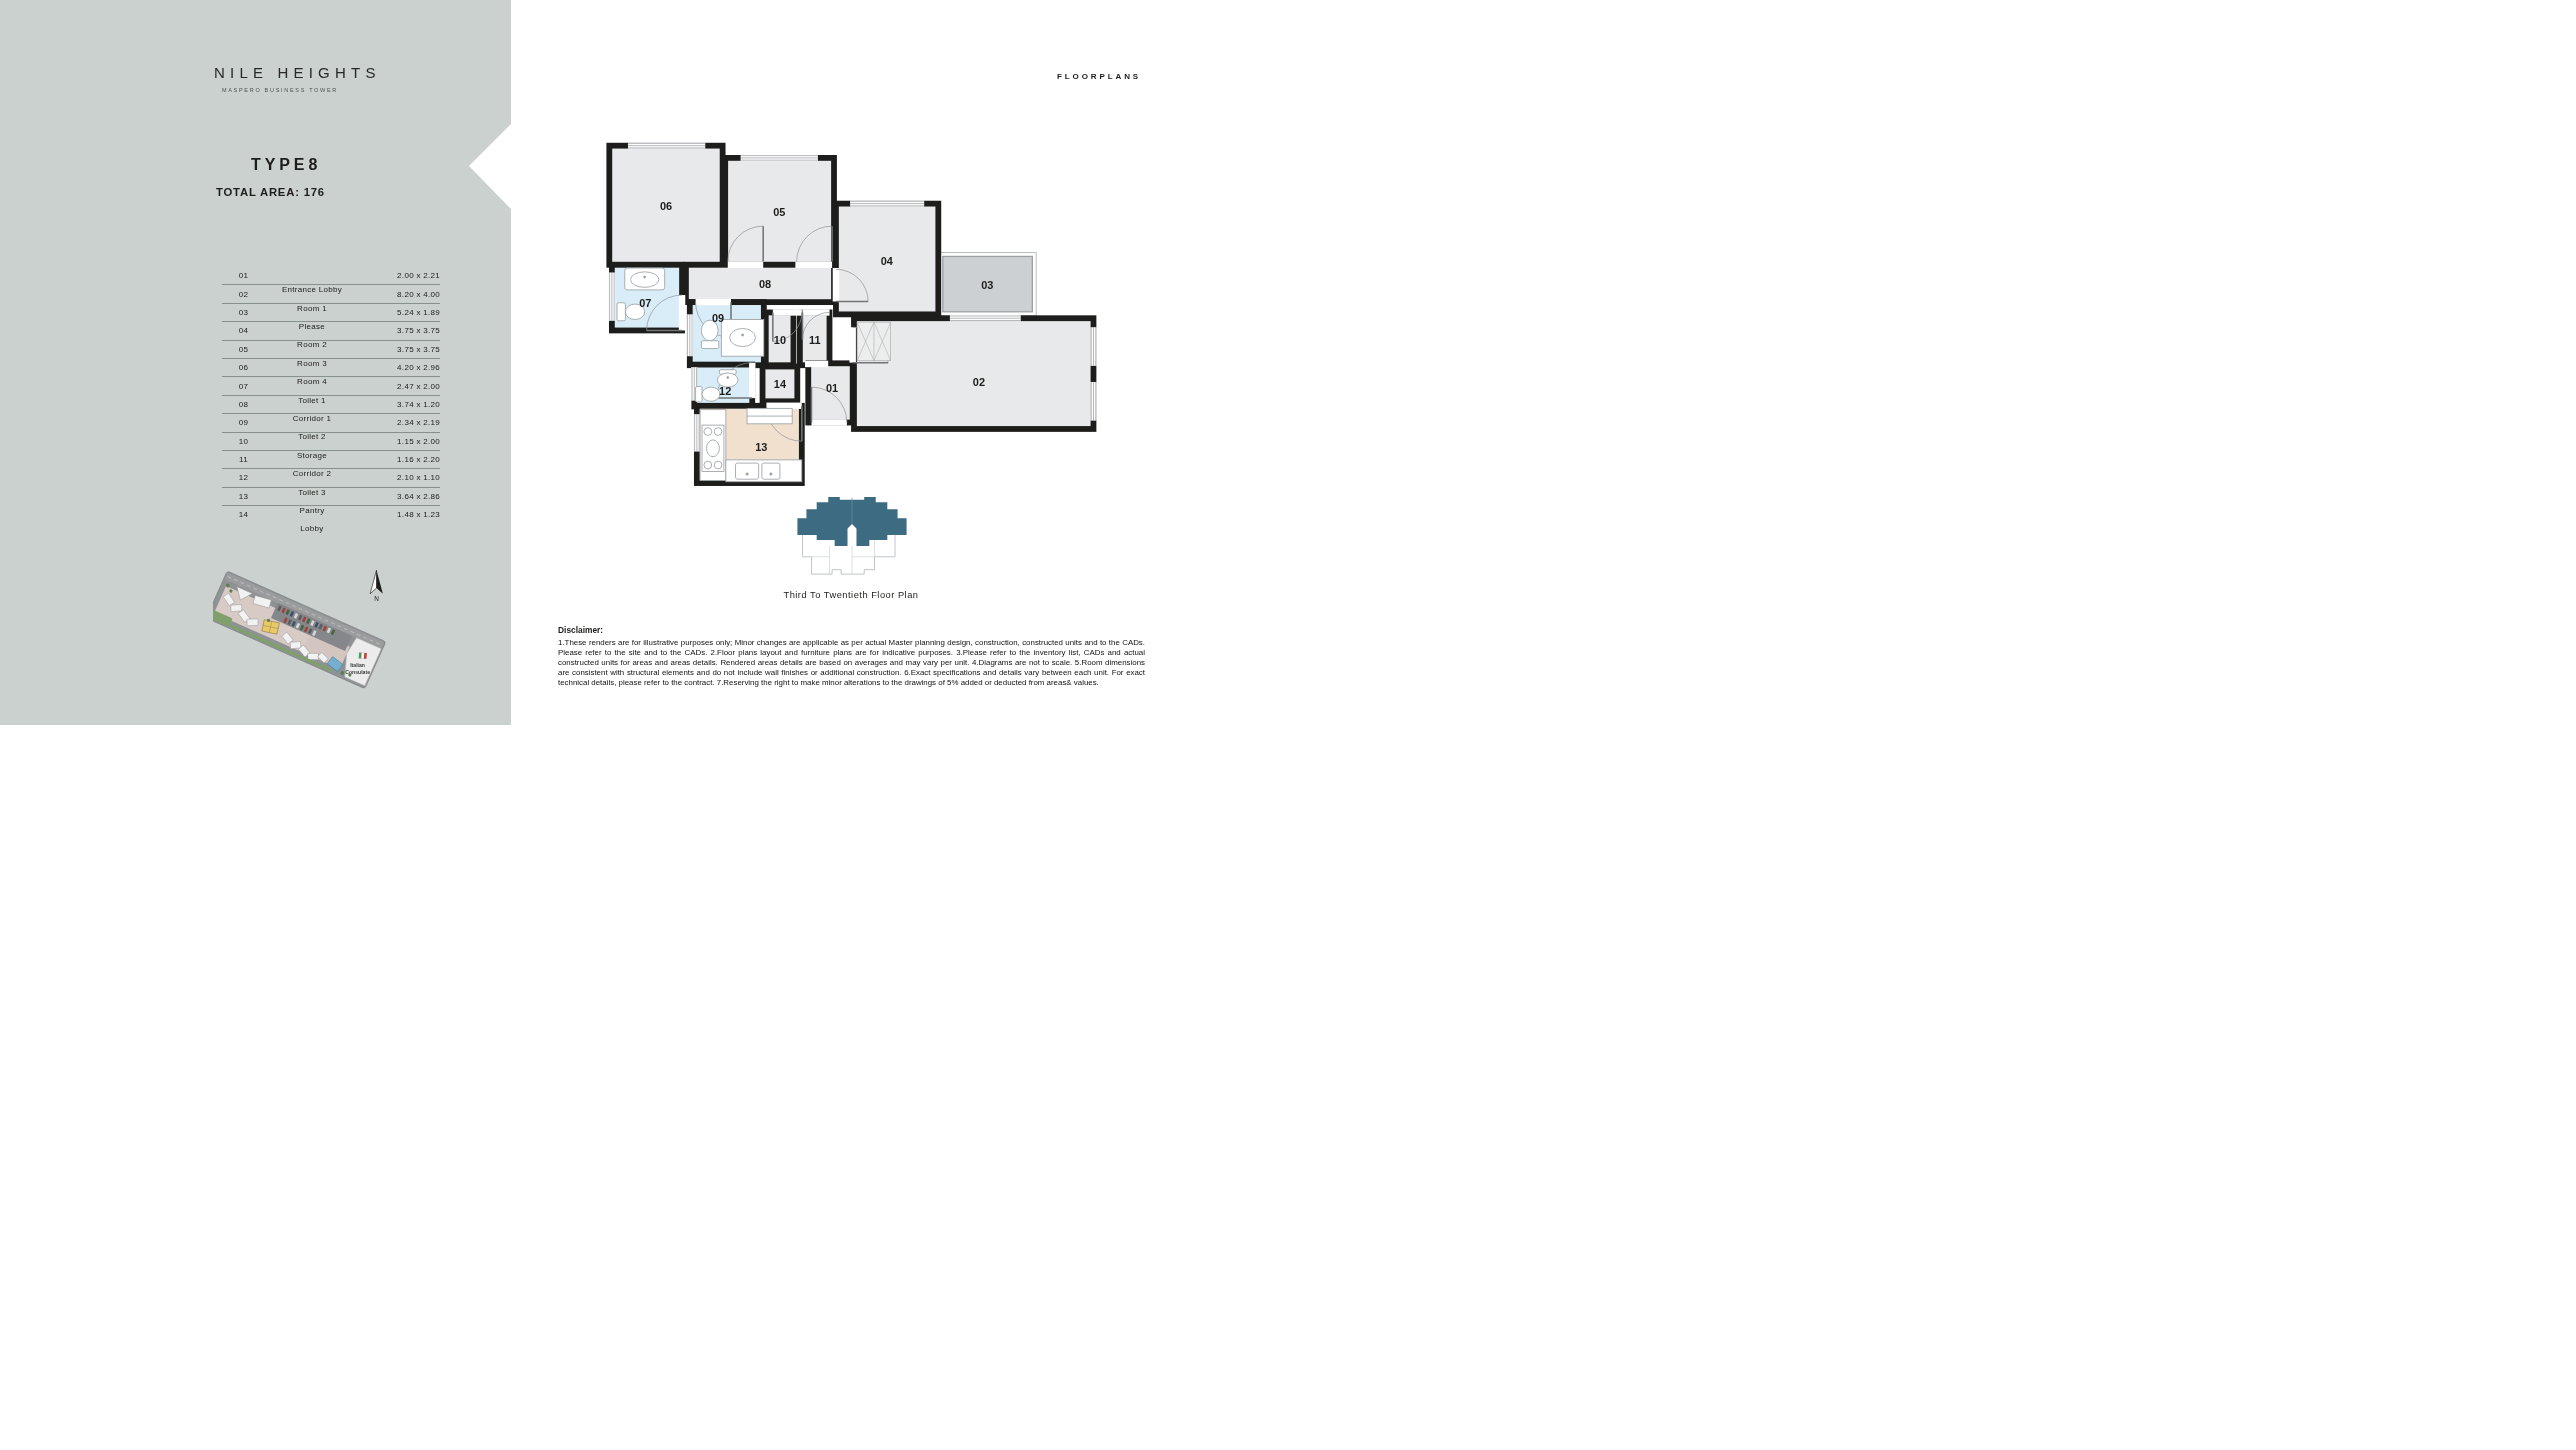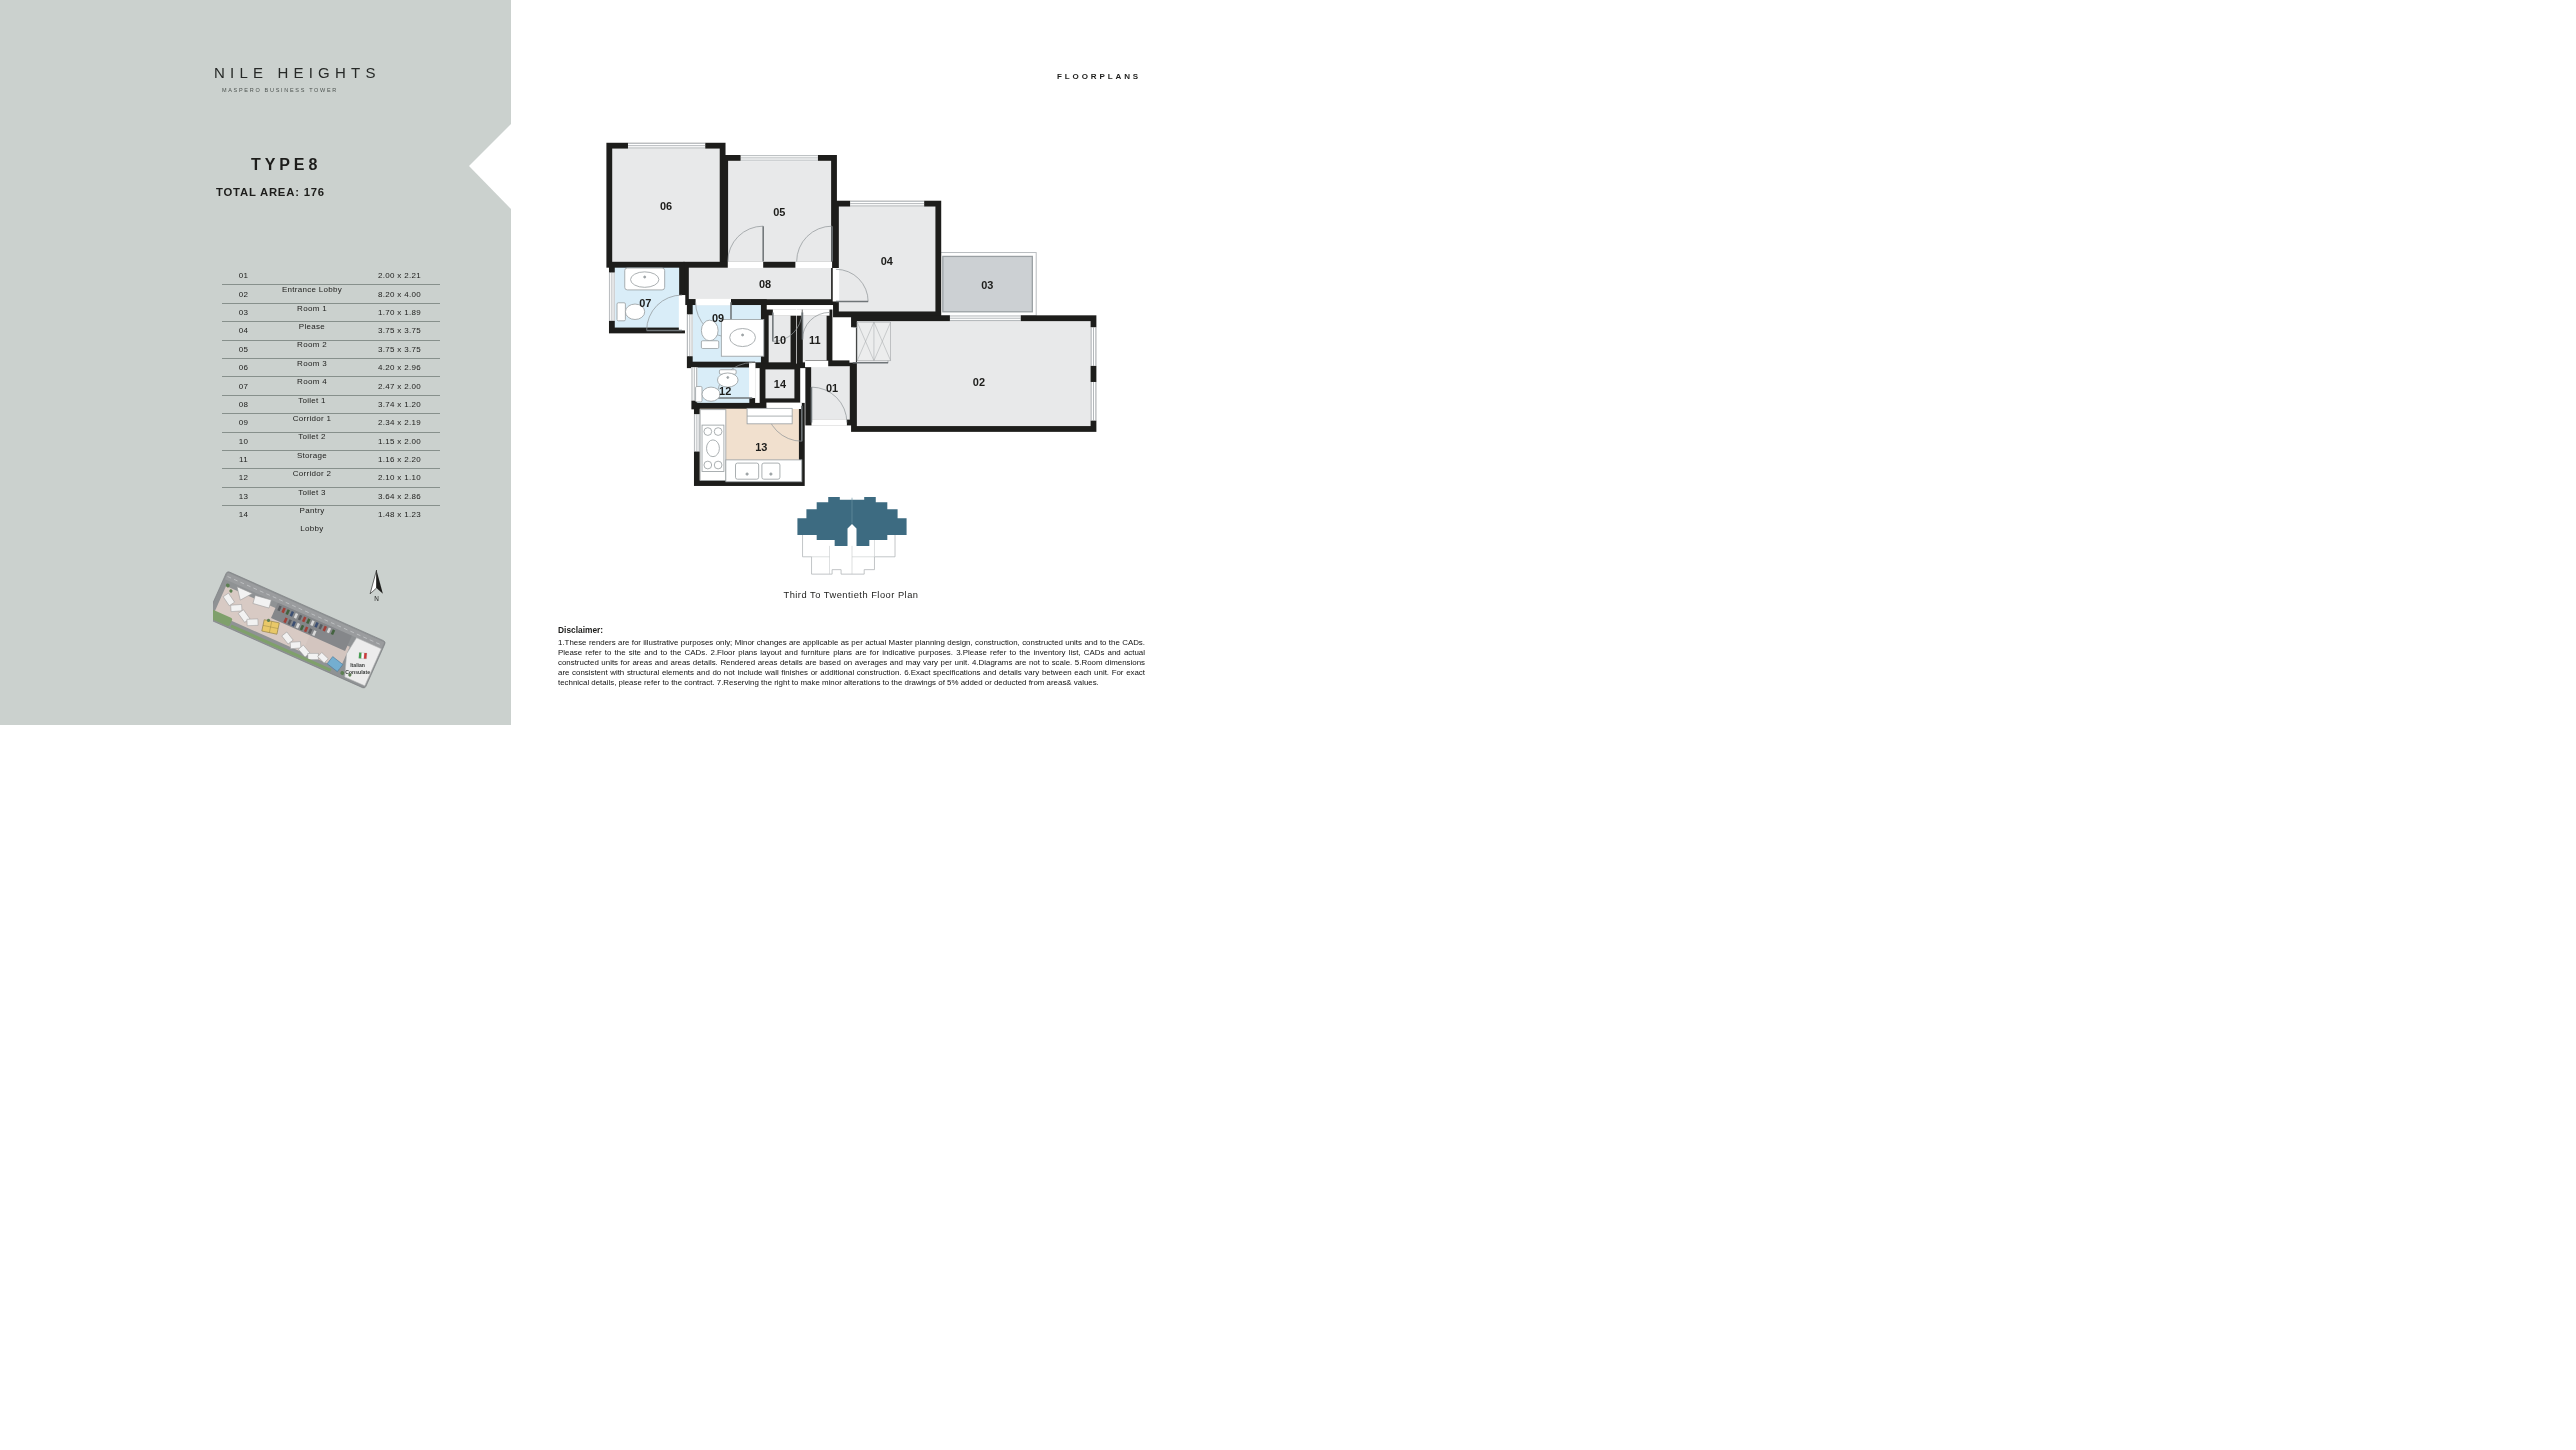--- a/index.html
+++ b/index.html
@@ -20,21 +20,21 @@
   .brand-sub{margin-top:5.8px;font-size:5.5px;font-weight:400;letter-spacing:1.7px;color:#4c524f;white-space:nowrap;}
   .unit-type{left:216px;top:156px;font-size:16px;font-weight:700;letter-spacing:3.9px;margin-left:35px;}
   .unit-area{left:216px;top:186px;font-size:11.3px;font-weight:700;letter-spacing:0.8px;}
   
   .legend{left:222px;top:267px;width:218px;}
   .trow{display:flex;height:17.4px;align-items:center;border-bottom:0.6px solid #87908c;
         font-size:8px;letter-spacing:0.3px;color:#1d1d1b;}
   .trow:last-child{border-bottom:none;}
   .c-no{width:43px;text-align:center;}
   .c-name{flex:1;text-align:center;margin-top:28px;}
-  .c-dim{width:81px;text-align:center;}
+  .c-dim{width:81px;text-align:right;}
   
   .page-header{left:1057px;top:72px;font-size:8px;font-weight:700;letter-spacing:2.9px;}
   .caption{left:775px;top:590px;width:152px;text-align:center;
            font-size:9.3px;font-weight:400;letter-spacing:0.5px;color:#1d1d1b;}
   .disclaimer{left:558px;top:625px;width:587px;}
   .disclaimer-title{font-size:8.4px;font-weight:700;margin-bottom:2.6px;}
   .disclaimer-body{font-size:7.9px;line-height:10px;text-align:justify;color:#111;}
   
   .plan-label{font:700 17px "Liberation Sans",sans-serif;fill:#1d1d1b;text-anchor:middle;}
   .north-n{font:400 10px "Liberation Sans",sans-serif;fill:#1d1d1b;text-anchor:middle;}
@@ -61,21 +61,21 @@
       <span class="c-dim">2.00 x 2.21</span>
     </div>
   <div class="trow">
       <span class="c-no">02</span>
       <span class="c-name">Room 1</span>
       <span class="c-dim">8.20 x 4.00</span>
     </div>
   <div class="trow">
       <span class="c-no">03</span>
       <span class="c-name">Please</span>
-      <span class="c-dim">1.70 x 1.89</span>
+      <span class="c-dim">5.24 x 1.89</span>
     </div>
   <div class="trow">
       <span class="c-no">04</span>
       <span class="c-name">Room 2</span>
       <span class="c-dim">3.75 x 3.75</span>
     </div>
   <div class="trow">
       <span class="c-no">05</span>
       <span class="c-name">Room 3</span>
       <span class="c-dim">3.75 x 3.75</span>

